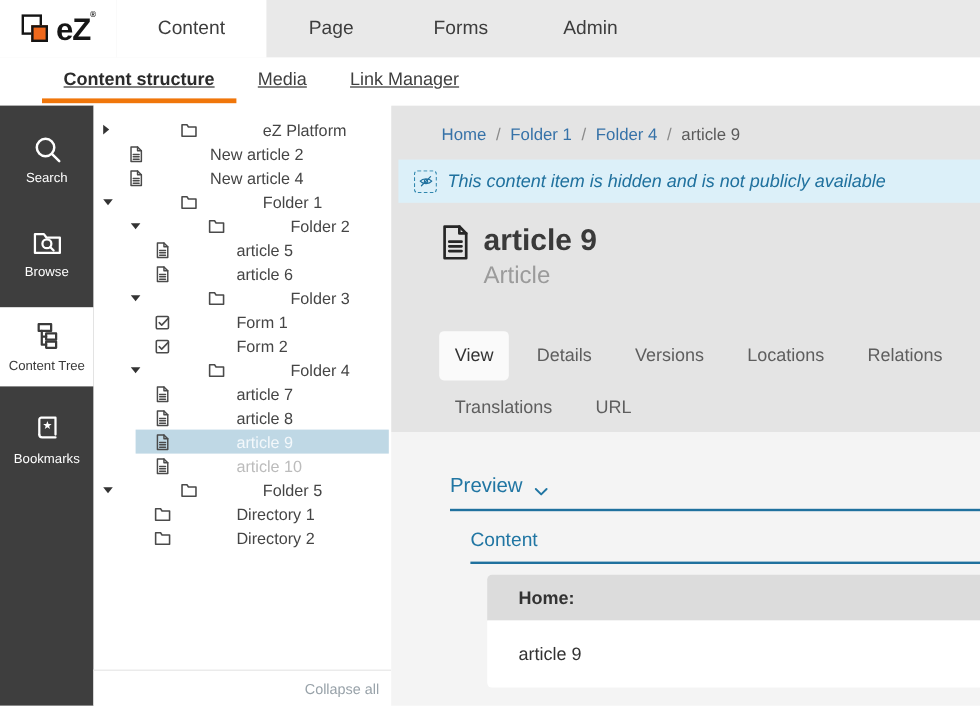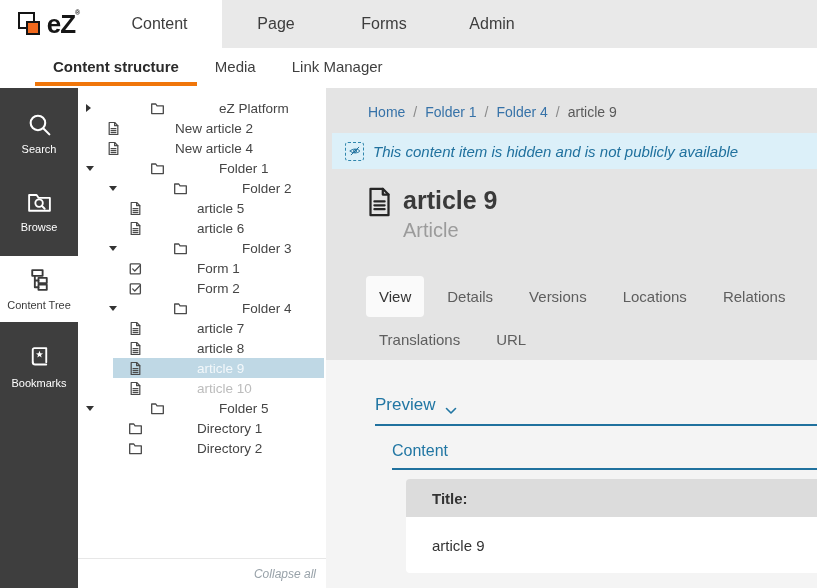--- a/index.html
+++ b/index.html
@@ -11,21 +11,21 @@
   #topbar { position:absolute; top:0; left:0; width:817px; height:48px; background:#e9e9e9; display:flex; }
   #logo-box { width:97px; height:48px; background:#fff; display:flex; align-items:center; justify-content:center; }
   .logo-mark { position:relative; width:24px; height:28px; margin-right:5px; }
   .logo-sq1 { position:absolute; left:0; top:2px; width:13px; height:13px; background:#fff; border:2.5px solid #141414; }
   .logo-sq2 { position:absolute; left:8px; top:11px; width:10px; height:10px; background:#f0681c; border:2px solid #141414; }
   .logo-text { font-size:26px; font-weight:bold; color:#161616; letter-spacing:-1px; line-height:1; }
   .logo-reg { font-size:7px; vertical-align:top; position:relative; top:-2px; color:#161616; }
   .top-tab { height:48px; line-height:48px; text-align:center; font-size:16px; color:#3d3d3d; width:108px; }
   .top-tab.active { background:#fff; width:125px; }
   
-  #subnav { position:absolute; top:48px; left:0; width:817px; height:40px; background:#fff; display:flex; padding-left:35px; box-sizing:border-box; }
+  #subnav { position:absolute; top:48px; left:0; width:817px; height:40px; background:#fff; display:flex; padding-left:35px; box-sizing:border-box;text-decoration:underline; }
   .sub-tab { padding:0 18px; line-height:37px; font-size:15px; color:#3f3f3f; position:relative; }
   .sub-tab.active { font-weight:bold; color:#2b2b2b; }
   .sub-tab.active::after { content:""; position:absolute; left:0; right:0; bottom:2px; height:4px; background:#f0760a; }
   
   #sidebar { position:absolute; top:88px; left:0; width:78px; height:500px; background:#3e3e3e; padding-top:12px; box-sizing:border-box; }
   .side-item { width:78px; height:66px; margin-bottom:12px; display:flex; flex-direction:column; align-items:center; justify-content:center; color:#fff; cursor:pointer; }
   .side-item svg { width:27px; height:27px; flex:none; }
   .side-lbl { font-size:11px; margin-top:5px; white-space:nowrap; }
   .side-item.active { background:#fff; color:#3a3a3a; }
   
@@ -40,21 +40,21 @@
   .expander { width:16px; display:flex; align-items:center; flex:none; }
   .caret-right { width:0; height:0; border-left:5px solid #333; border-top:4px solid transparent; border-bottom:4px solid transparent; }
   .caret-down  { width:0; height:0; border-top:5px solid #333; border-left:4px solid transparent; border-right:4px solid transparent; }
   .tree-icon { width:15px; height:15px; margin-right:6px; flex:none; color:#4a4a4a; }
   .tree-lbl { white-space:nowrap; }
   .tree-row.hidden-item { color:#bcbcbc; }
   .tree-row.hidden-item .tree-lbl { color:#bcbcbc; }
   .tree-row.selected::before { content:""; position:absolute; left:35px; right:2px; top:0; bottom:0; background:#bfd8e5; }
   .tree-row.selected { color:#eef5f9; }
   .tree-row.selected .tree-lbl { color:#f3f8fb; }
-  #tree-footer { position:absolute; bottom:0; left:0; right:0; height:29px; border-top:1px solid #e7e7e7; display:flex; align-items:center; justify-content:flex-end; padding-right:10px; font-size:12px; color:#98a2a9; background:#fff;font-style:italic; }
+  #tree-footer { position:absolute; bottom:0; left:0; right:0; height:29px; border-top:1px solid #e7e7e7; display:flex; align-items:center; justify-content:flex-end; padding-right:10px; font-size:12px; color:#98a2a9; background:#fff; }
   #collapse-all { cursor:pointer; }
   
   #main { position:absolute; top:88px; left:326px; width:491px; height:500px; background:#f4f4f4; overflow:hidden; }
   #main-header { background:#e4e4e4; height:272px; }
   #breadcrumb { padding:16px 0 0 42px; font-size:14px; display:flex; align-items:flex-start; }
   .bc-link { color:#3672a8; cursor:pointer; }
   .bc-sep { color:#8a8a8a; margin:0 8px; }
   .bc-current { color:#5a5a5a; }
   #notice-banner { margin:13px 0 0 6px; height:36px; background:#dcf0f9; display:flex; align-items:center; padding-left:13px; color:#20719e; font-style:italic; font-size:15px; }
   .notice-icon-box { width:17px; height:17px; border:1px dashed #2f86ad; border-radius:3px; margin-right:9px; display:flex; align-items:center; justify-content:center; flex:none; }
@@ -336,17 +336,17 @@
 
   <div id="main-lower">
     <div id="preview-bar">
       <span id="preview-label">Preview</span>
       <span id="preview-chevron"><svg class="" viewBox="0 0 12 8" fill="none" stroke="currentColor" stroke-width="1.6" stroke-linecap="round" stroke-linejoin="round">
             <path d="M1.5 1.5 L6 6 L10.5 1.5"></path>
           </svg></span>
     </div>
     <div id="content-section-heading">Content</div>
     <div id="field-table">
-      <div id="field-header">Title:</div>
+      <div id="field-header">Home:</div>
       <div id="field-value">article 9</div>
     </div>
   </div>
 </div>
 
 </body></html>

